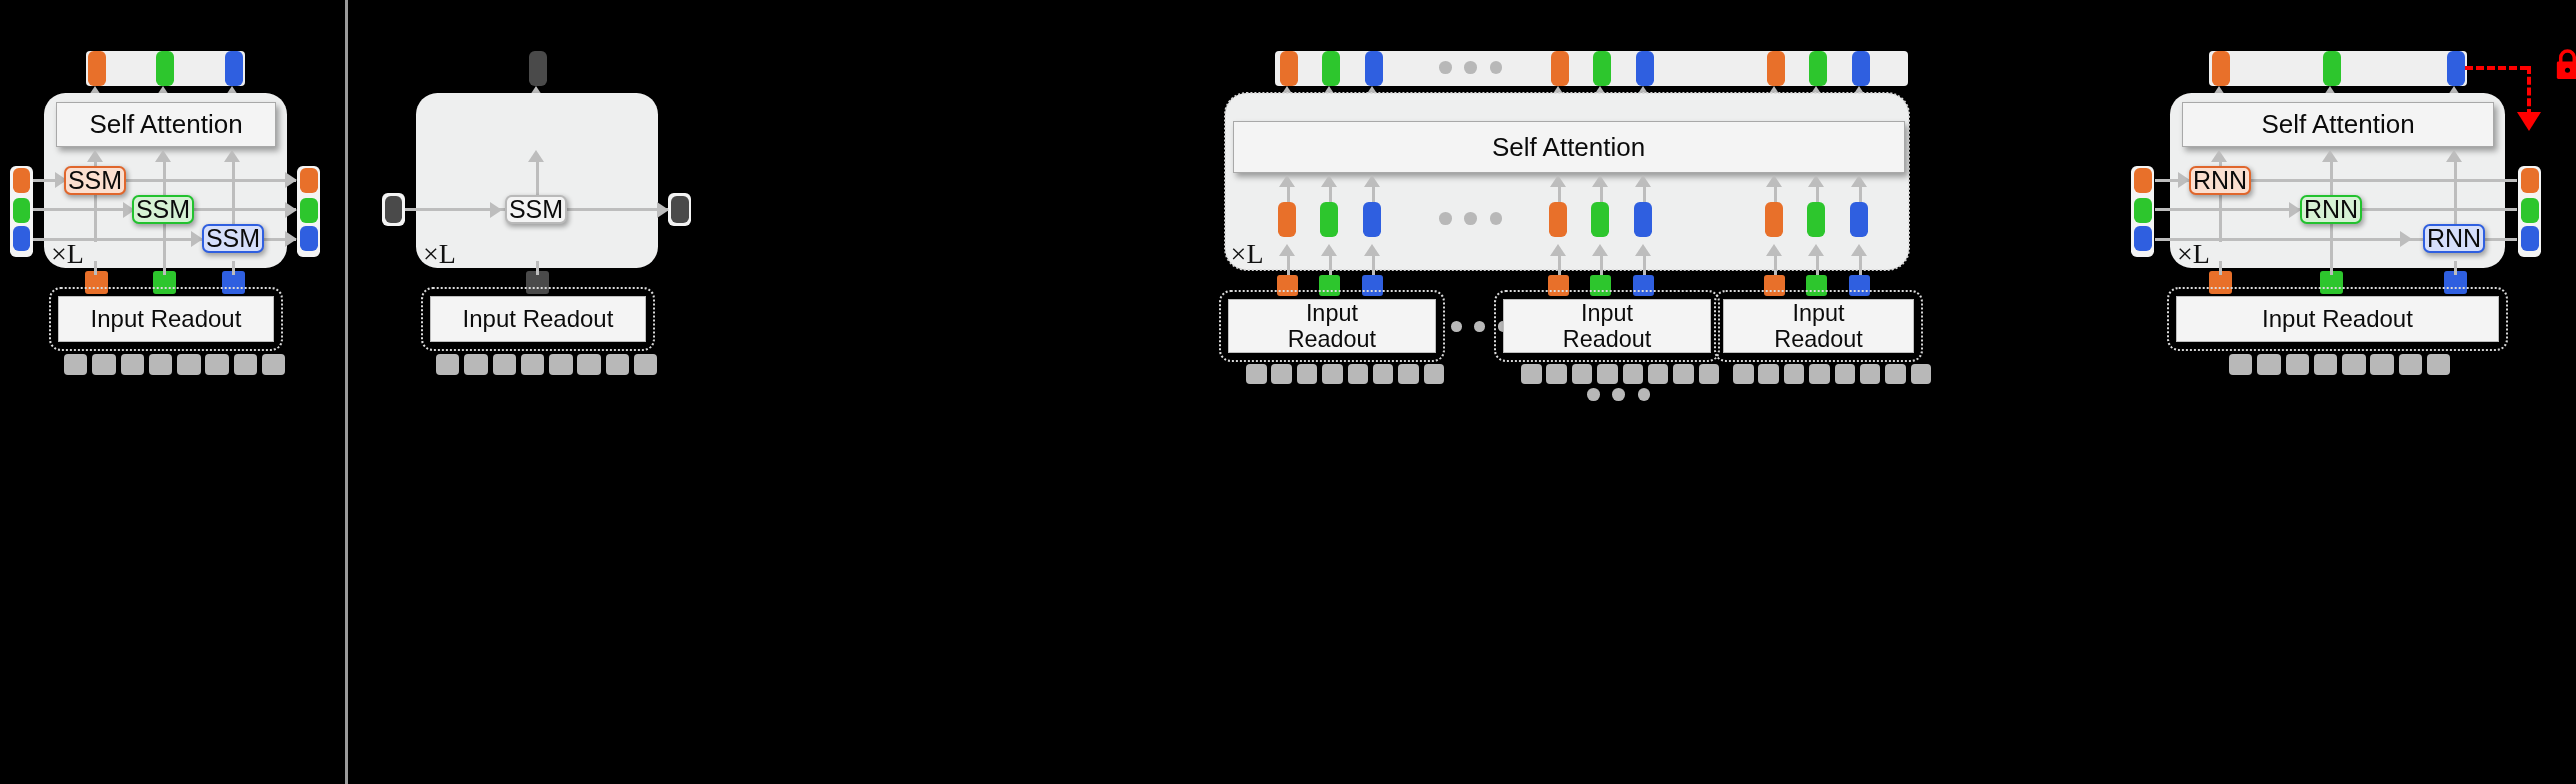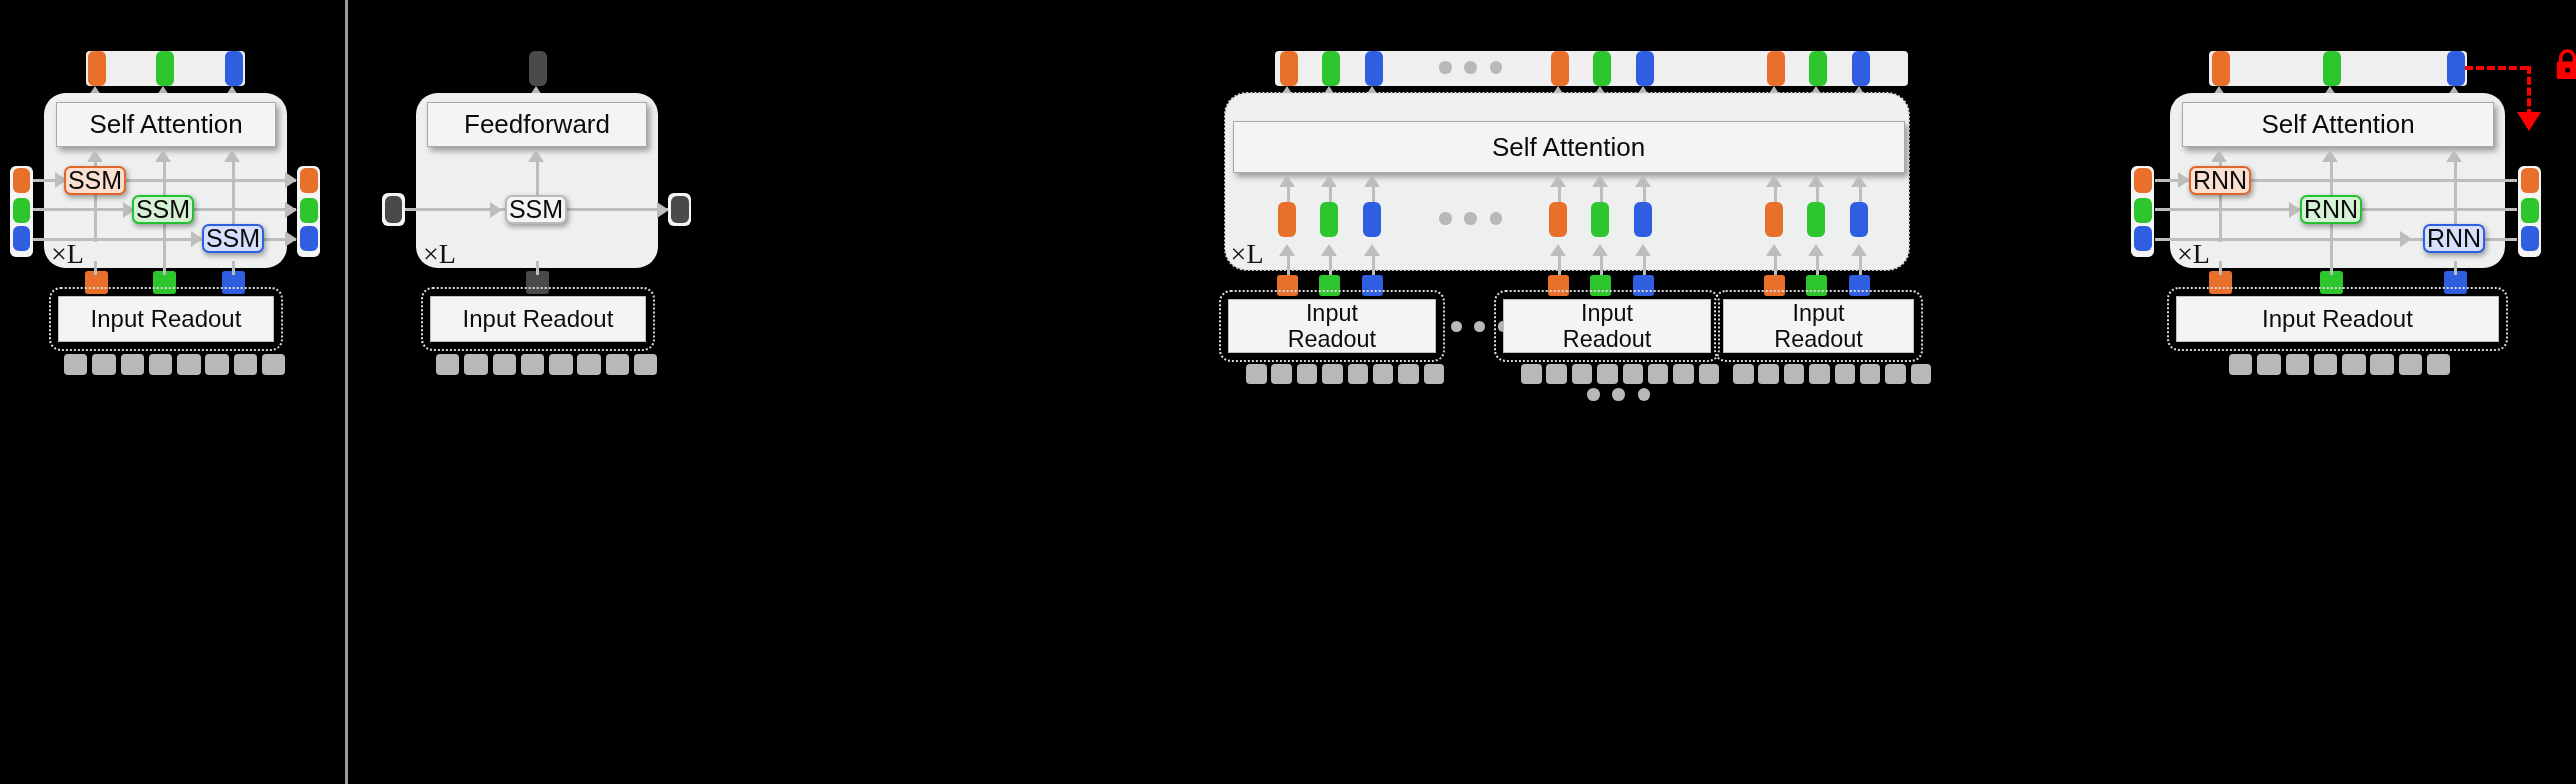--- a/index.html
+++ b/index.html
@@ -242,23 +242,20 @@
   </div>
 
   <div class="panel" style="left:370px; top:0; width:351px; height:785px;">
 
     <div class="tok d" style="left:159px; top:51px; width:17.5px; height:35px;"></div>
     <div class="vline" style="left:166px; top:92px; height:21.4px;"></div>
     <div class="uparrow" style="left:158px; top:86px;"></div>
 
     <div class="roundbody" style="left:46px; top:93px; width:242px; height:175px;"></div>
 
-    <div class="opbox" style="left:57px; top:102px; width:220px; height:45px; font-size:26px;">
-      <span>Feedforward</span>
-    </div>
 
     <div class="vline" style="left:166px; top:159px; height:46px;"></div>
     <div class="uparrow" style="left:158px; top:150px;"></div>
 
     <div class="sidebar" style="left:11.7px; top:193px; width:23.4px; height:33px;"></div>
     <div class="tok d" style="left:14.6px; top:196px; width:17.5px; height:27px;"></div>
 
     <div class="sidebar" style="left:298px; top:193px; width:23.4px; height:33px;"></div>
     <div class="tok d" style="left:301px; top:196px; width:17.5px; height:27px;"></div>
 

